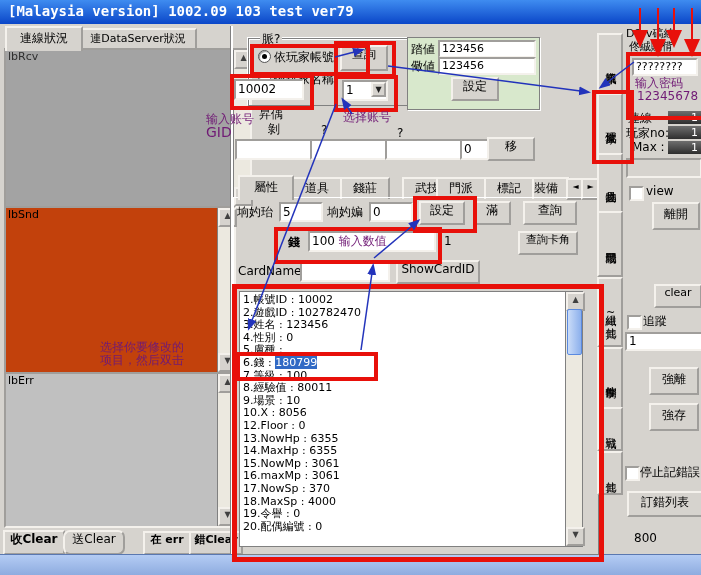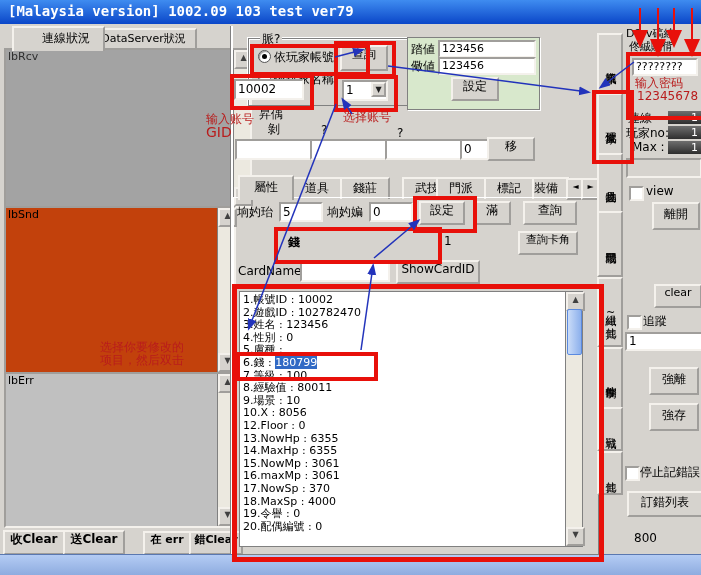--- a/index.html
+++ b/index.html
@@ -11,41 +11,41 @@
   .btn{background:#d6d3ce;border:2px outset #f4f1ec;font-size:12px;text-align:center;line-height:1.3;white-space:nowrap;overflow:hidden;cursor:default;}
   .sunken{background:#fff;border:2px inset #f4f1ec;font-size:12px;white-space:nowrap;overflow:hidden;padding-left:2px;}
   .titlebar{left:0;top:0;width:701px;height:24px;background:linear-gradient(#3f8cf0,#0a46c8);color:#fff;}
   .title-txt{position:absolute;left:8px;top:3px;font-family:"DejaVu Sans Mono",monospace;font-weight:bold;font-size:14px;white-space:nowrap;}
   .tab{background:#d6d3ce;border:2px outset #f4f1ec;border-bottom:none;text-align:center;font-size:12px;overflow:hidden;white-space:nowrap;}
   .vtab{background:#d6d3ce;border:2px outset #f4f1ec;writing-mode:vertical-rl;text-orientation:upright;font-size:11px;text-align:center;overflow:hidden;line-height:22px;letter-spacing:0px;}
   .group{border:1px solid #808080;box-shadow:1px 1px 0 #fff inset, -1px -1px 0 #fff;}
   .greenpanel{background:#d8e8cc;border:1px solid #808080;box-shadow:1px 1px 0 #fff;}
   .redbox{border:4px solid #e8100a;pointer-events:none;z-index:40;}
   .redbox5{border:5px solid #e8100a;pointer-events:none;z-index:40;}
-  .ann{color:#b91c1c;font-size:12px;white-space:nowrap;z-index:45;line-height:13px;}
+  .ann{color:#701a75;font-size:12px;white-space:nowrap;z-index:45;line-height:13px;}
   .scrollbar{background:#ece9e0;border-left:1px solid #808080;}
   .sbtn{position:absolute;left:0;width:15px;height:15px;background:#d6d3ce;border:2px outset #f4f1ec;font-size:8px;line-height:11px;text-align:center;color:#404040;}
   .darkval{background:linear-gradient(#6e6e6e,#2e2e2e);color:#fff;font-size:11px;text-align:right;padding-right:3px;line-height:13px;}
   .cb{background:#fff;border:2px inset #f4f1ec;width:11px;height:11px;}
   .radio{width:11px;height:11px;border-radius:50%;background:#fff;border:1px solid #555;box-shadow:inset 1px 1px 1px #999;}
   .radio .dot{position:absolute;left:3px;top:3px;width:5px;height:5px;border-radius:50%;background:#000;}
   .listrow{height:12.6px;line-height:12.6px;font-size:11px;white-space:nowrap;}
   .sel{background:#316ac5;color:#fff;}
   svg.overlay{position:absolute;left:0;top:0;z-index:50;pointer-events:none;}
 </style>
 </head>
 <body>
 
 <div id="app">
 
   <div class="abs titlebar">
     <span class="title-txt">[Malaysia version] 1002.09   103 test ver79</span>
   </div>
 
-  <div class="abs tab" style="left:12px;top:26px;width:74px;height:23px;z-index:3;line-height:21px;padding-left:15px;"><span>連線狀況</span></div>
+  <div class="abs tab" style="left:5px;top:26px;width:74px;height:23px;z-index:3;line-height:21px;"><span>連線狀況</span></div>
   <div class="abs tab" style="left:79px;top:28px;width:114px;height:20px;line-height:18px;font-size:11px;"><span>連DataServer狀況</span></div>
 
   <div class="abs" style="left:4px;top:48px;width:228px;height:156px;border:2px inset #f4f1ec;background:#a3a3a3;padding-left:16px;">
     <span class="sm" style="position:absolute;left:2px;top:0;color:#303030;">lbRcv</span>
     <div class="scrollbar" style="position:absolute;right:0;top:0;width:16px;height:100%;">
       <div class="sbtn" style="top:0;">▲</div>
       <div class="sbtn" style="bottom:0;top:auto;">▼</div>
     </div>
   </div>
 
@@ -59,21 +59,21 @@
 
   <div class="abs" style="left:4px;top:372px;width:228px;height:152px;border:2px inset #f4f1ec;background:#c0c0c0;">
     <span class="sm" style="position:absolute;left:2px;top:0;color:#000;">lbErr</span>
     <div class="scrollbar" style="position:absolute;right:0;top:0;width:16px;height:100%;">
       <div class="sbtn" style="top:0;">▲</div>
       <div class="sbtn" style="bottom:0;top:auto;">▼</div>
     </div>
   </div>
 
   <div class="abs btn" style="left:3px;top:530px;width:58px;height:21px;font-weight:bold;">收Clear</div>
-  <div class="abs btn" style="left:63px;top:530px;width:58px;height:21px;font-weight:bold;">送Clear</div>
+  <div class="abs btn" style="left:63px;top:530px;width:58px;height:21px;font-weight:normal;border-radius:7px;">送Clear</div>
   <div class="abs btn" style="left:143px;top:531px;width:44px;height:20px;font-size:11px;font-weight:bold;">在 err</div>
   <div class="abs btn" style="left:189px;top:531px;width:50px;height:20px;font-size:11px;font-weight:bold;">錯Clear</div>
 
   <div class="abs" style="left:0;top:554px;width:701px;height:21px;background:linear-gradient(#b4ccf4,#8caade);border-top:1px solid #5a78b0;border-bottom:3px solid #2a58c8;"></div>
 
   <div class="abs" style="left:230px;top:26px;width:2px;height:528px;background:#fff;border-left:1px solid #808080;"></div>
 
   <div class="abs group" style="left:248px;top:38px;width:174px;height:66px;"></div>
   <span class="abs lbl" style="left:260px;top:31px;background:#d6d3ce;padding:0 2px;">脈?</span>
   <div class="abs radio" style="left:258px;top:50px;">
@@ -119,20 +119,24 @@
 
   <span class="abs lbl" style="left:237px;top:204px;">垧妁珆</span>
   <div class="abs sunken" style="left:279px;top:202px;width:38px;height:16px;line-height:16px;">5</div>
   <span class="abs lbl" style="left:327px;top:204px;">垧妁媥</span>
   <div class="abs sunken" style="left:369px;top:202px;width:38px;height:16px;line-height:16px;">0</div>
   <div class="abs btn" style="left:419px;top:201px;width:42px;height:20px;">設定</div>
   <div class="abs btn" style="left:473px;top:201px;width:34px;height:20px;">滿</div>
   <div class="abs btn" style="left:523px;top:201px;width:50px;height:20px;">查詢</div>
 
   <span class="abs lbl" style="left:288px;top:234px;font-weight:bold;">錢</span>
+  <div class="abs sunken" style="left:308px;top:231px;width:122px;height:17px;line-height:17px;">
+    <span>100</span>
+    <span class="ann">输入数值</span>
+  </div>
   <span class="abs lbl" style="left:444px;top:234px;">1</span>
   <div class="abs btn" style="left:518px;top:231px;width:56px;height:20px;font-size:11px;">查詢卡角</div>
 
   <span class="abs lbl" style="left:238px;top:264px;">CardName</span>
   <div class="abs sunken" style="left:300px;top:261px;width:84px;height:17px;"></div>
   <div class="abs btn" style="left:396px;top:260px;width:80px;height:20px;">ShowCardID</div>
 
   <div class="abs" style="left:239px;top:291px;width:342px;height:254px;border:1px solid #808080;background:#fff;">
     <div style="padding:2px 0 0 3px;">
       <div class="listrow">1.帳號ID : 10002</div>

